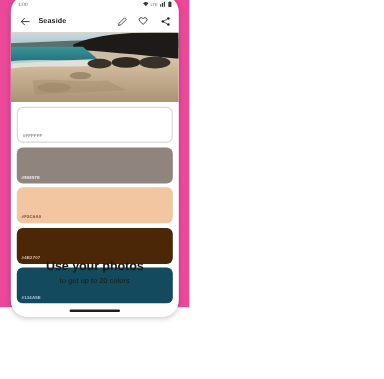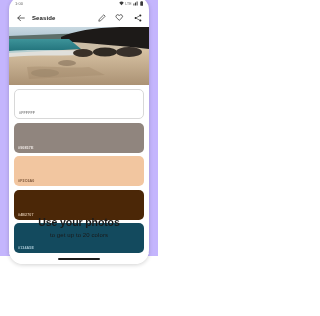--- a/index.html
+++ b/index.html
@@ -4,21 +4,21 @@
 <style>
   * { margin:0; padding:0; box-sizing:border-box; }
   html, body {
     width:158px; height:316px;
     overflow:hidden;
     font-family:"Liberation Sans", sans-serif;
   }
   #stage {
     position:relative;
     width:158px; height:256px;
-    background:#c4b5fd;
+    background:#ec4899;
   }
 
   
   #phone {
     position:absolute;
     left:9px; top:-4px;
     width:140px; height:268px;
     background:#ffffff;
     border-radius:14px;
     box-shadow:0 1px 4px rgba(0,0,0,0.18);

